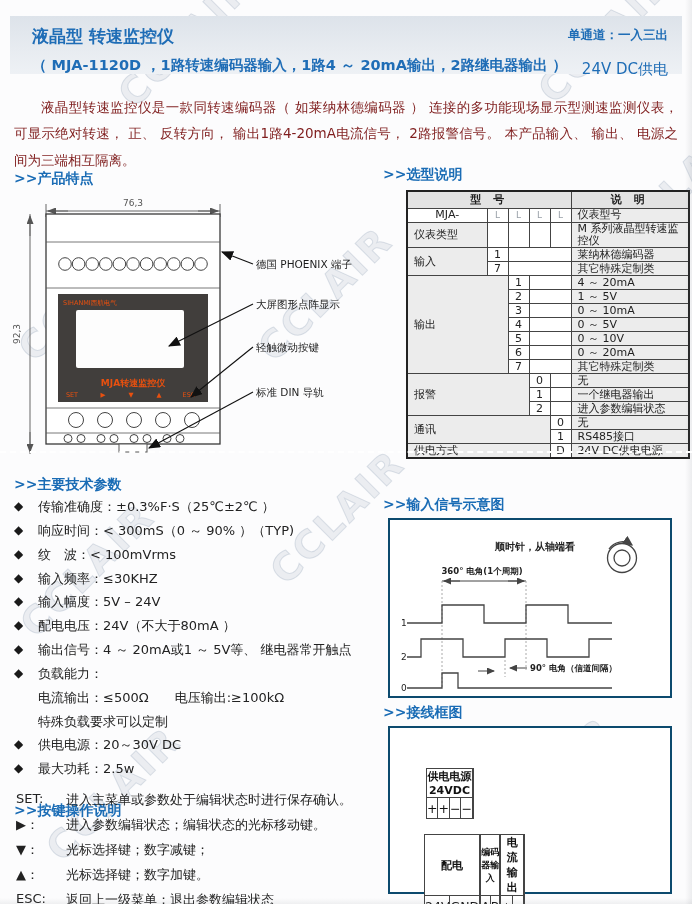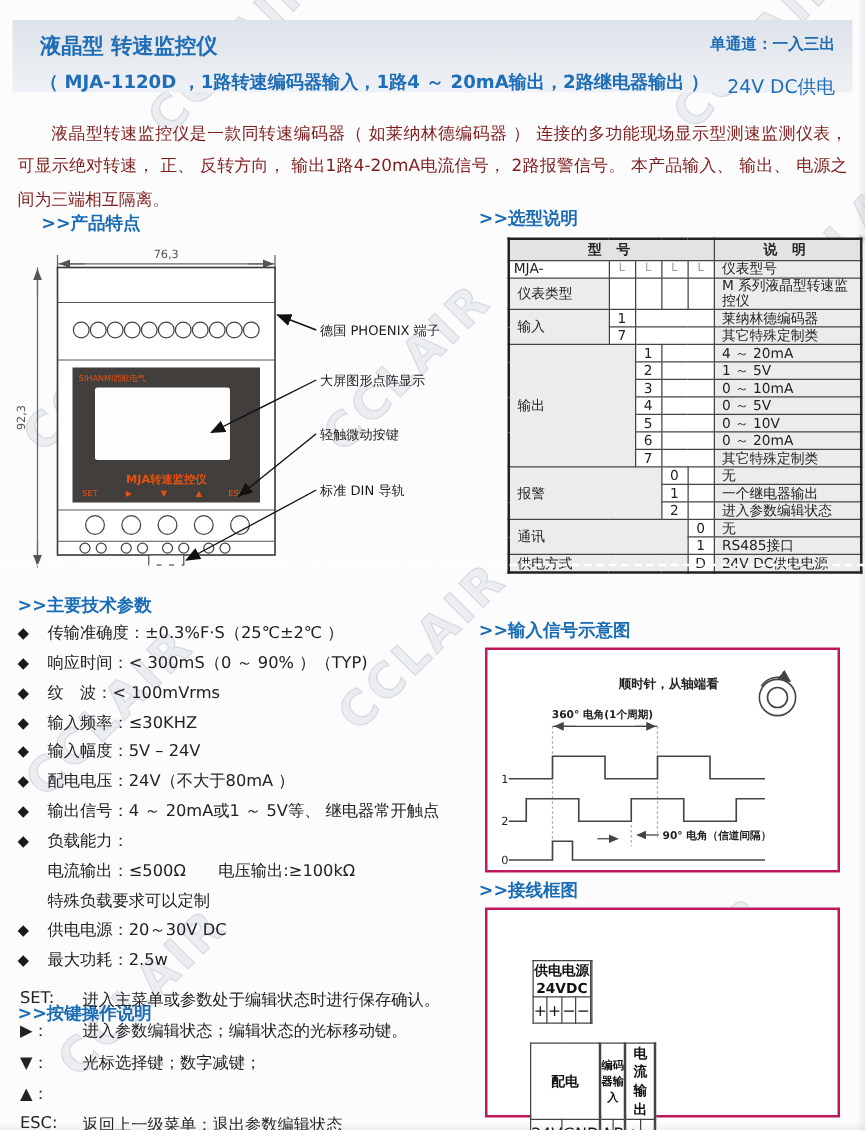--- a/index.html
+++ b/index.html
@@ -24,34 +24,34 @@
   
   #selection-table{left:389px;top:190px;padding-left:17px;}
   table.grid{border-collapse:collapse;background:#fff;border:2px solid #222;}
   table.grid td{border:1px solid #444;font-size:11px;color:#222;height:13px;
       padding:0 3px;text-align:center;line-height:1.1;}
   table.grid td.hdr{background:#e3e3e3;font-weight:bold;height:16px;letter-spacing:4px;}
   table.grid td.lbl{background:#ececec;text-align:left;padding-left:6px;}
   table.grid td.desc{background:#ececec;text-align:left;padding-left:6px;}
   table.grid td.num{background:#fff;}
   table.grid td.ph{color:#99a0a8;font-size:9px;background:#fff;}
-  table.grid td.ctr{text-align:left;}
+  table.grid td.ctr{text-align:center;}
   
   #params-list{left:14px;top:498px;width:364px;}
   .param-row{display:flex;margin-bottom:5px;font-size:13px;color:#222;line-height:1.45;}
   .param-bullet{width:24px;flex:0 0 24px;font-size:12px;color:#1a1a1a;}
   .param-text{flex:1;}
   .param-row.nobullet .param-bullet{visibility:hidden;}
   
   #keys-list{left:16px;top:791px;width:370px;}
   .key-row{display:flex;margin-bottom:7px;font-size:13px;color:#222;}
   .key-label{width:50px;flex:0 0 50px;color:#222;}
   .key-desc{flex:1;}
   
-  .diagram-box{position:absolute;z-index:2;background:#fff;border:2px solid #be185d;}
+  .diagram-box{position:absolute;z-index:2;background:#fff;border:2px solid #0c4a6e;}
   #signal-box{left:388px;top:518px;width:280px;height:176px;}
   #wiring-box{left:388px;top:726px;width:280px;height:164px;}
   .wt{position:absolute;border-collapse:collapse;}
   .wt td{border:1px solid #444;background:#fff;text-align:center;color:#111;
       font-size:12.5px;height:20px;padding:0;}
   .wt td.wt-hdr{font-size:11px;font-weight:bold;height:16px;}
   .wt td.wt-hdr-sm{font-size:9px;font-weight:bold;height:16px;}
   #wiring-power{left:36px;top:40px;}
   #wiring-term{left:34px;top:106px;}
   
@@ -85,21 +85,21 @@
 
   <div id="header-band" class="layer">
     <div id="header-title">液晶型 转速监控仪</div>
     <div id="header-subtitle">（ MJA-1120D ，1路转速编码器输入，1路4 ～ 20mA输出，2路继电器输出 ）</div>
     <div id="header-channel">单通道：一入三出</div>
     <div id="header-power">24V DC供电</div>
   </div>
 
   <div id="intro" class="layer">液晶型转速监控仪是一款同转速编码器（ 如莱纳林德编码器 ） 连接的多功能现场显示型测速监测仪表， 可显示绝对转速， 正、 反转方向， 输出1路4-20mA电流信号， 2路报警信号。 本产品输入、 输出、 电源之间为三端相互隔离。</div>
 
-  <div class="sec-heading" style="left:14px;top:170px;margin-left:19px;">&gt;&gt;产品特点</div>
+  <div class="sec-heading" style="left:14px;top:170px;">&gt;&gt;产品特点</div>
 
   <svg class="layer" id="device-svg" style="left:6px;top:196px;" width="372" height="272" viewBox="0 0 372 272">
     <defs>
       <marker id="arr" markerWidth="11" markerHeight="9" refX="10" refY="4.5" orient="auto">
         <path d="M0,0 L11,4.5 L0,9 z" fill="#111"></path>
       </marker>
       <marker id="dimarr" markerWidth="9" markerHeight="7" refX="8" refY="3.5" orient="auto">
         <path d="M0,0 L9,3.5 L0,7 z" fill="#555"></path>
       </marker>
     </defs>
@@ -240,20 +240,21 @@
       <div class="key-row">
         <span class="key-label">▶：</span>
         <span class="key-desc">进入参数编辑状态；编辑状态的光标移动键。</span>
       </div>
       <div class="key-row">
         <span class="key-label">▼：</span>
         <span class="key-desc">光标选择键；数字减键；</span>
       </div>
       <div class="key-row">
         <span class="key-label">▲：</span>
+        <span class="key-desc">光标选择键；数字加键。</span>
       </div>
       <div class="key-row">
         <span class="key-label">ESC:</span>
         <span class="key-desc">返回上一级菜单；退出参数编辑状态</span>
       </div>
     </div>
 
   <div class="sec-heading" style="left:383px;top:166px;">&gt;&gt;选型说明</div>
   <div id="selection-table" class="layer">
       <table class="grid">

